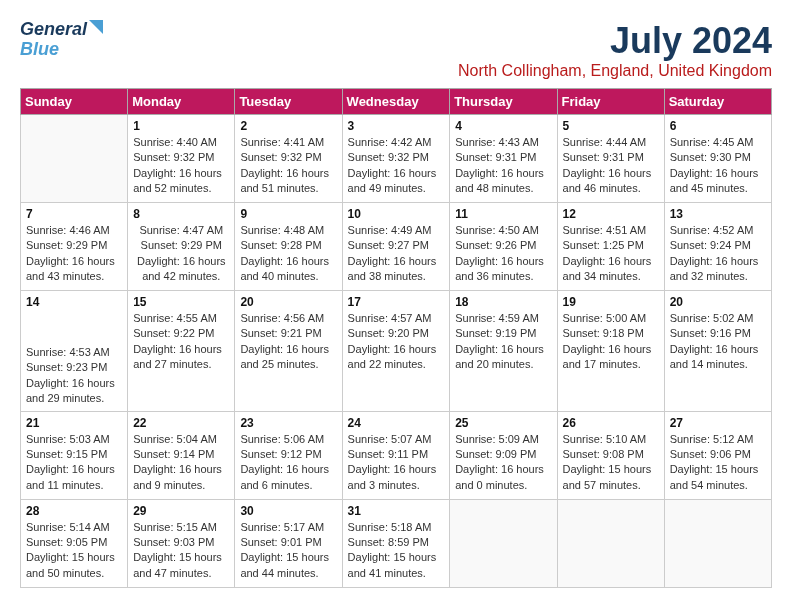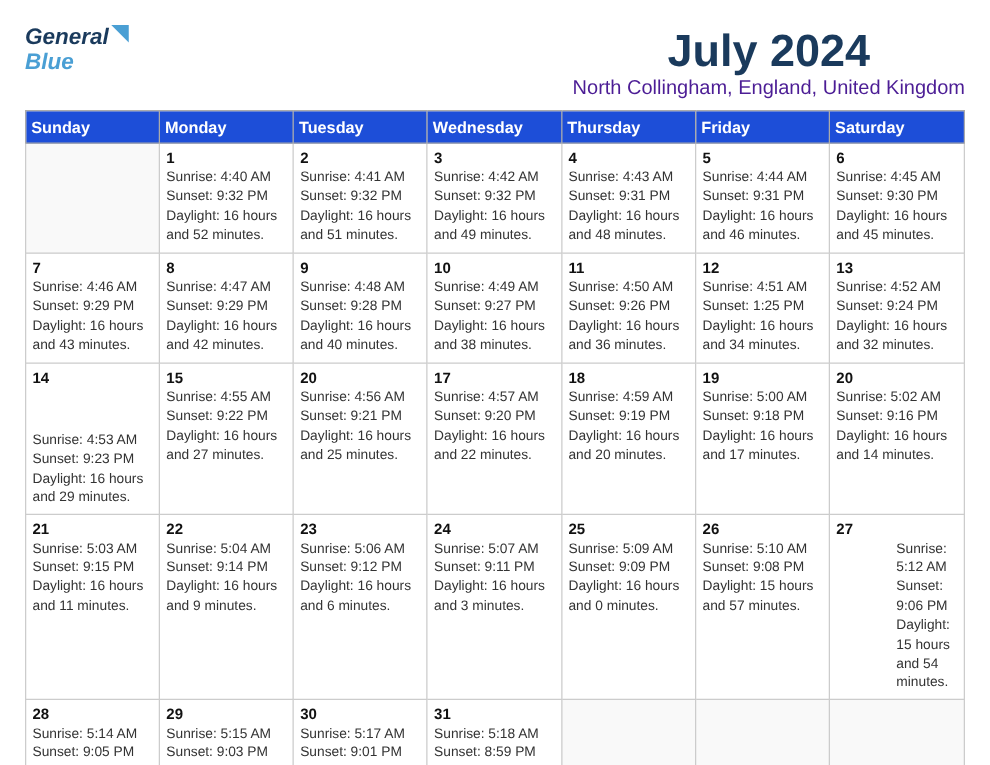--- a/index.html
+++ b/index.html
@@ -31,34 +31,33 @@
     .logo-text span {
       color: #4a9fd4;
     }
     .title-section {
       text-align: right;
     }
     .month-year {
       font-size: 36px;
       font-weight: bold;
       color: #1a3a5c;
-      text-align: center;
     }
     .location {
       font-size: 16px;
-      color: #4c1d95;
+      color: #b91c1c;
       font-weight: normal;
     }
     .calendar {
       width: 100%;
       border-collapse: collapse;
       font-size: 11px;
     }
     .calendar th {
-      background-color: #1d4ed8;
+      background-color: #be185d;
       color: #fff;
       padding: 5px 4px;
       text-align: left;
       font-size: 13px;
       font-weight: bold;
       border: 1px solid #aaa;
     }
     .calendar td {
       border: 1px solid #ccc;
       vertical-align: top;
@@ -164,21 +163,21 @@
       <tr class="week-row">
         <td>
           <div class="day-number">7</div>
           <div class="day-info" style="white-space: pre-line;">Sunrise: 4:46 AM
 Sunset: 9:29 PM
 Daylight: 16 hours
 and 43 minutes.</div>
         </td>
         <td>
           <div class="day-number">8</div>
-          <div class="day-info" style="white-space: pre-line;">Sunrise: 4:47 AM
+          <div class="day-info" style="white-space: pre-line; text-align: center;">Sunrise: 4:47 AM
 Sunset: 9:29 PM
 Daylight: 16 hours
 and 42 minutes.</div>
         </td>
         <td>
           <div class="day-number">9</div>
           <div class="day-info" style="white-space: pre-line;">Sunrise: 4:48 AM
 Sunset: 9:28 PM
 Daylight: 16 hours
 and 40 minutes.</div>
@@ -301,21 +300,21 @@
         </td>
         <td>
           <div class="day-number">26</div>
           <div class="day-info" style="white-space: pre-line;">Sunrise: 5:10 AM
 Sunset: 9:08 PM
 Daylight: 15 hours
 and 57 minutes.</div>
         </td>
         <td>
           <div class="day-number">27</div>
-          <div class="day-info" style="white-space: pre-line; margin-left: 48px;">Sunrise: 5:12 AM
+          <div class="day-info" style="white-space: pre-line;">Sunrise: 5:12 AM
 Sunset: 9:06 PM
 Daylight: 15 hours
 and 54 minutes.</div>
         </td>
       </tr>
       <tr class="week-row">
         <td>
           <div class="day-number">28</div>
           <div class="day-info" style="white-space: pre-line;">Sunrise: 5:14 AM
 Sunset: 9:05 PM

